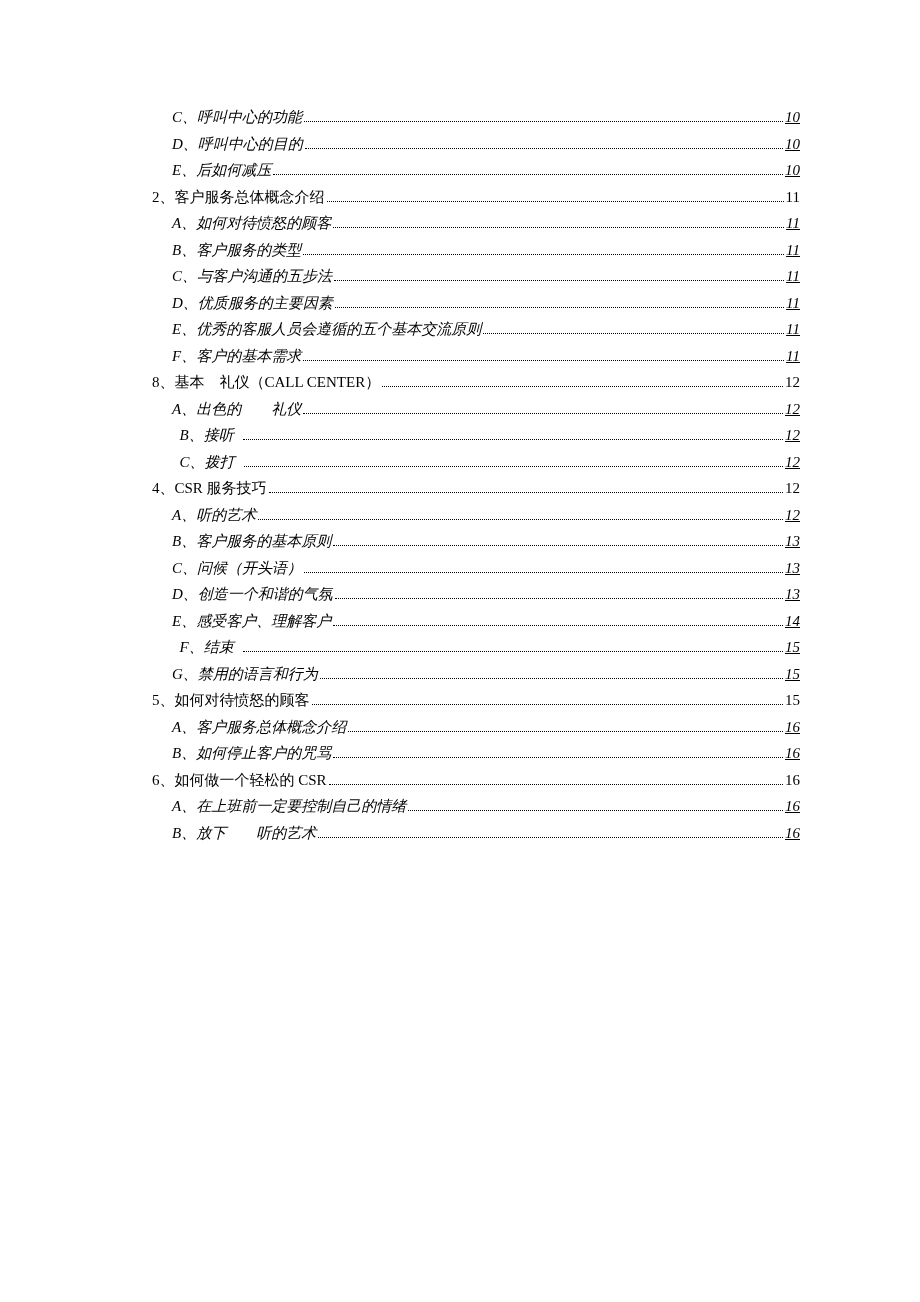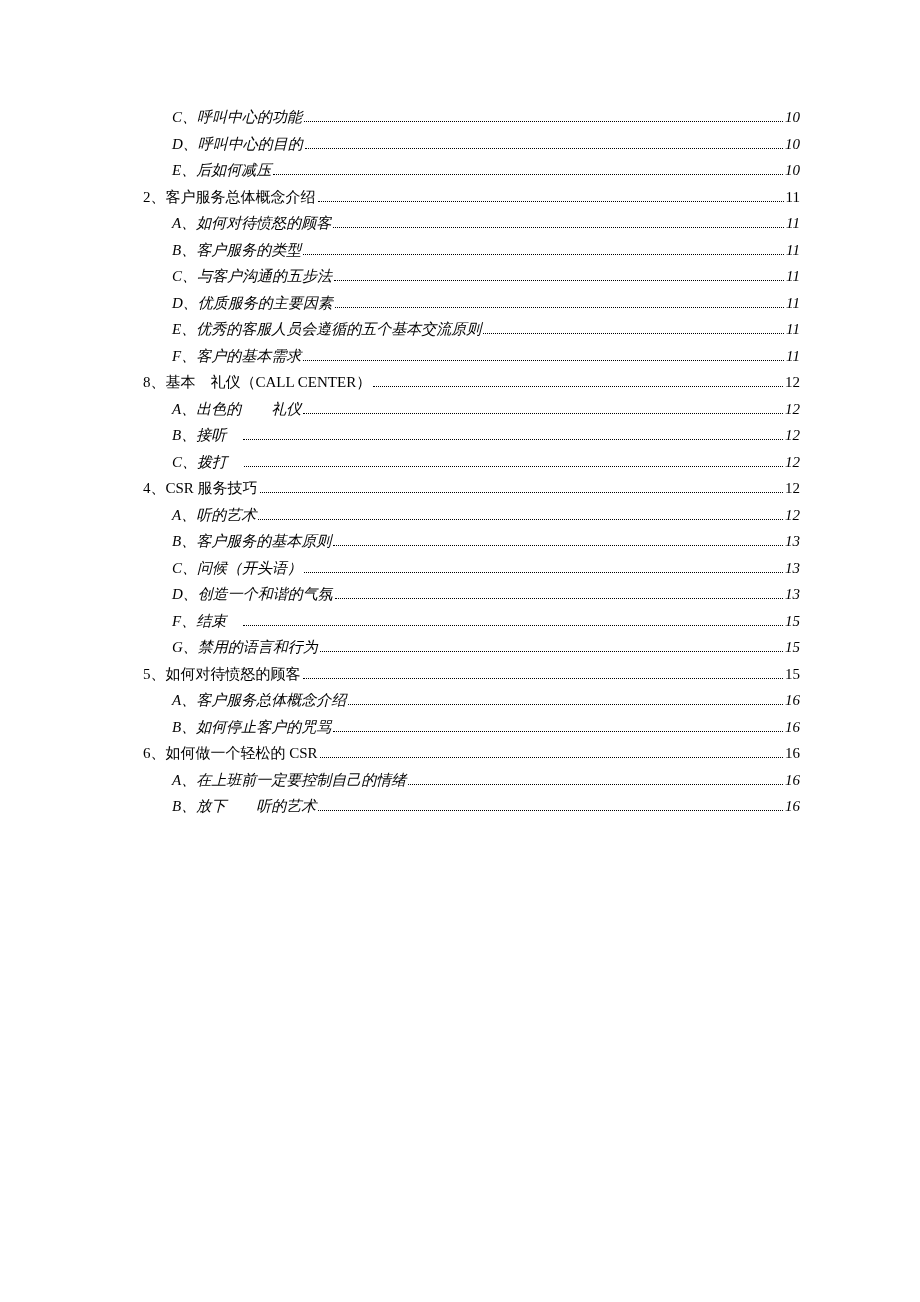--- a/index.html
+++ b/index.html
@@ -1,24 +1,24 @@
 <!DOCTYPE html>
 <html><head>
 <meta charset="utf-8">
 <style>
   html,body{margin:0;padding:0;background:#fff;}
   body{width:920px;height:1302px;font-family:"SimSun","宋体",serif;color:#000;}
   .page{padding:110px 120px 0 140px;}
   .toc-line{display:flex;align-items:baseline;font-size:15px;line-height:1;margin:0 0 11.5px 0;white-space:nowrap;}
-  .toc-line.lvl1{margin-left:3px;font-style:normal;}
-  .toc-line.lvl2{margin-left:32px;font-style:italic;}
+  .toc-line.lvl1{margin-left:12px;font-style:normal;}
+  .toc-line.lvl2{margin-left:32px;font-style:italic;text-align:center;}
   .toc-label{flex:0 0 auto;font-family:"SimSun","宋体",serif;}
   .toc-dots{flex:1 1 auto;border-bottom:1.5px dotted #000;margin:0 2px 3px 2px;min-width:10px;}
   .toc-page{flex:0 0 auto;font-family:"SimSun","宋体",serif;}
-  .toc-line.lvl2 .toc-page{font-style:italic;}
+  .toc-line.lvl2 .toc-page{font-style:italic;text-decoration:underline;}
   .toc-line.lvl2 .toc-label{font-style:italic;}
 </style>
 </head>
 <body>
 
 <div class="page">
   <div id="toc-container">
       <div class="toc-line lvl2">
         <span class="toc-label">C、呼叫中心的功能</span>
         <span class="toc-dots"></span>
@@ -108,20 +108,25 @@
         <span class="toc-label">C、问候（开头语） </span>
         <span class="toc-dots"></span>
         <span class="toc-page">13</span>
       </div>
       <div class="toc-line lvl2">
         <span class="toc-label">D、创造一个和谐的气氛</span>
         <span class="toc-dots"></span>
         <span class="toc-page">13</span>
       </div>
       <div class="toc-line lvl2">
+        <span class="toc-label">E、感受客户、理解客户</span>
+        <span class="toc-dots"></span>
+        <span class="toc-page">14</span>
+      </div>
+      <div class="toc-line lvl2">
         <span class="toc-label">F、结束　</span>
         <span class="toc-dots"></span>
         <span class="toc-page">15</span>
       </div>
       <div class="toc-line lvl2">
         <span class="toc-label">G、禁用的语言和行为</span>
         <span class="toc-dots"></span>
         <span class="toc-page">15</span>
       </div>
       <div class="toc-line lvl1">

